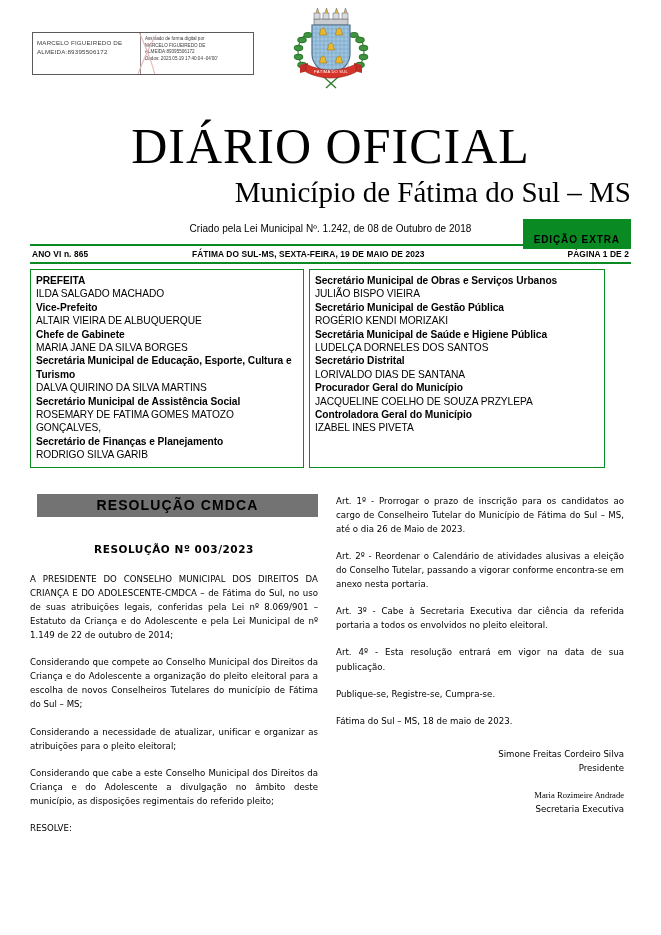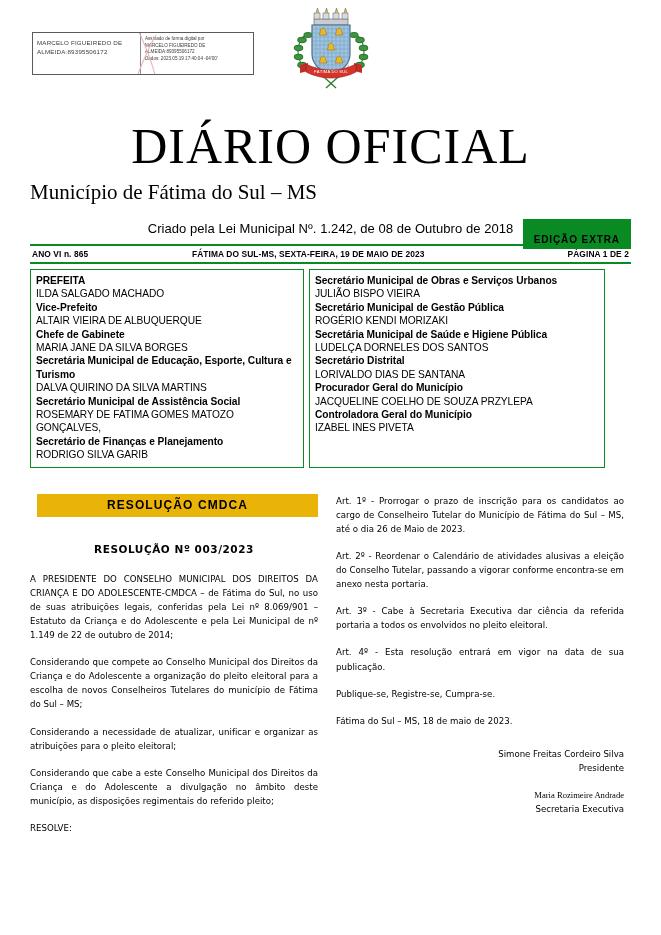--- a/index.html
+++ b/index.html
@@ -85,37 +85,37 @@
     font-family: "Liberation Serif", serif;
     font-size: 50px;
     line-height: 56px;
     text-align: center;
     letter-spacing: 1px;
     margin: 0;
     font-weight: 400;
   }
   .title-sub {
     font-family: "Liberation Serif", serif;
-    font-size: 21px;
+    font-size: 29px;
     line-height: 32px;
-    text-align: left;
+    text-align: right;
     margin: 2px 0 0 0;
     font-weight: 400;
   }
 
   .lawline-row {
     display: flex;
     align-items: center;
     justify-content: center;
     margin-top: 11px;
     position: relative;
     height: 18px;
   }
   .lawline {
-    font-size: 13px;
+    font-size: 10px;
     letter-spacing: .05px;
     white-space: nowrap;
   }
   .extra-badge {
     position: absolute;
     right: 0;
     top: 0;
     background: #0a8a22;
     color: #000;
     font-size: 10px;
@@ -171,24 +171,24 @@
 
   
   .content {
     display: flex;
     gap: 18px;
     margin-top: 26px;
   }
   .col { width: 288px; }
 
   .section-banner {
-    background: #eab308;
+    background: #737373;
     color: #000;
     text-align: center;
-    font-size: 12px;
+    font-size: 14px;
     font-weight: bold;
     letter-spacing: 1.1px;
     padding: 5px 0 6px 0;
     line-height: 12px;
     margin-left: 7px;
   }
 
   .res-title {
     text-align: center;
     font-size: 10.5px;

